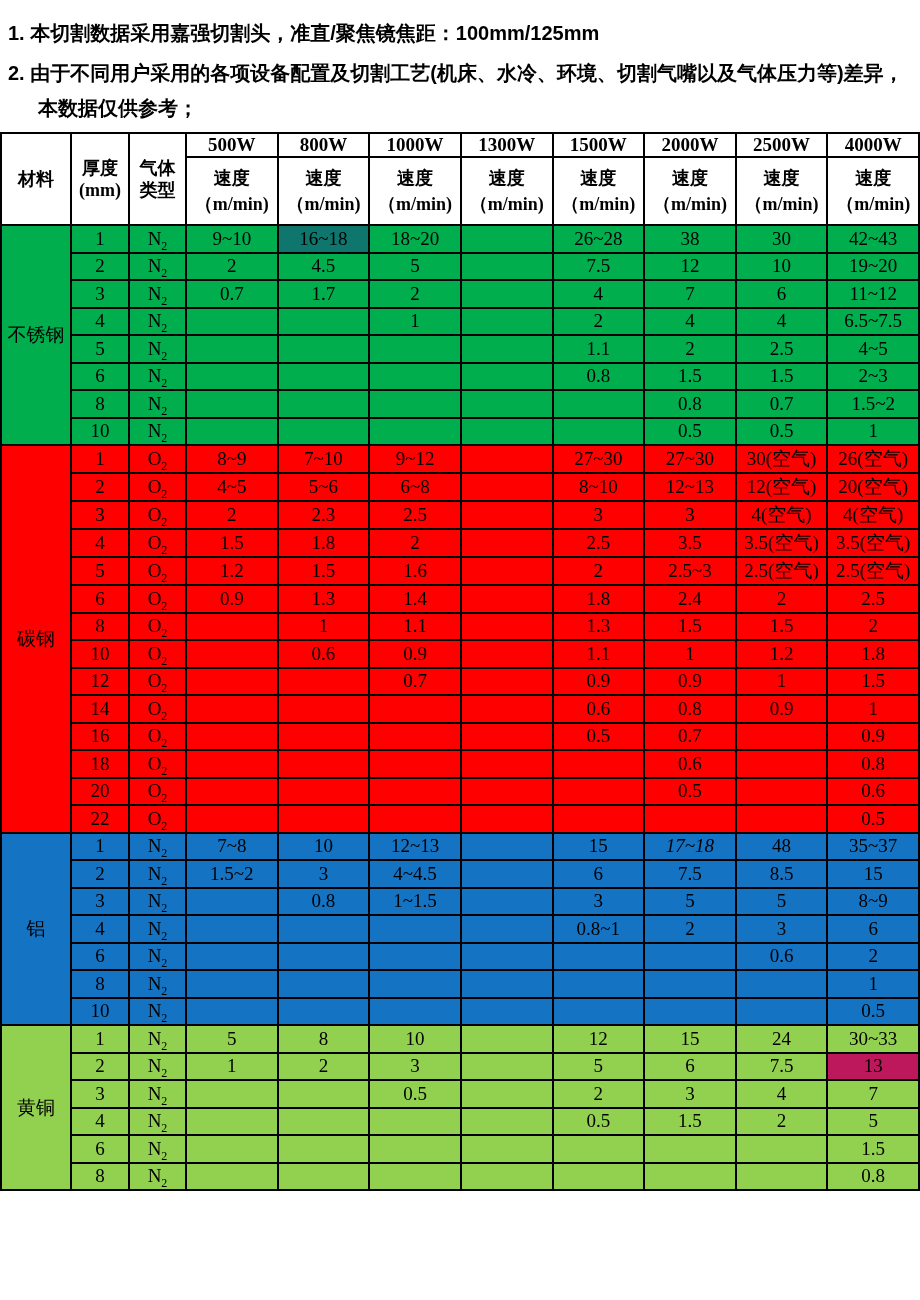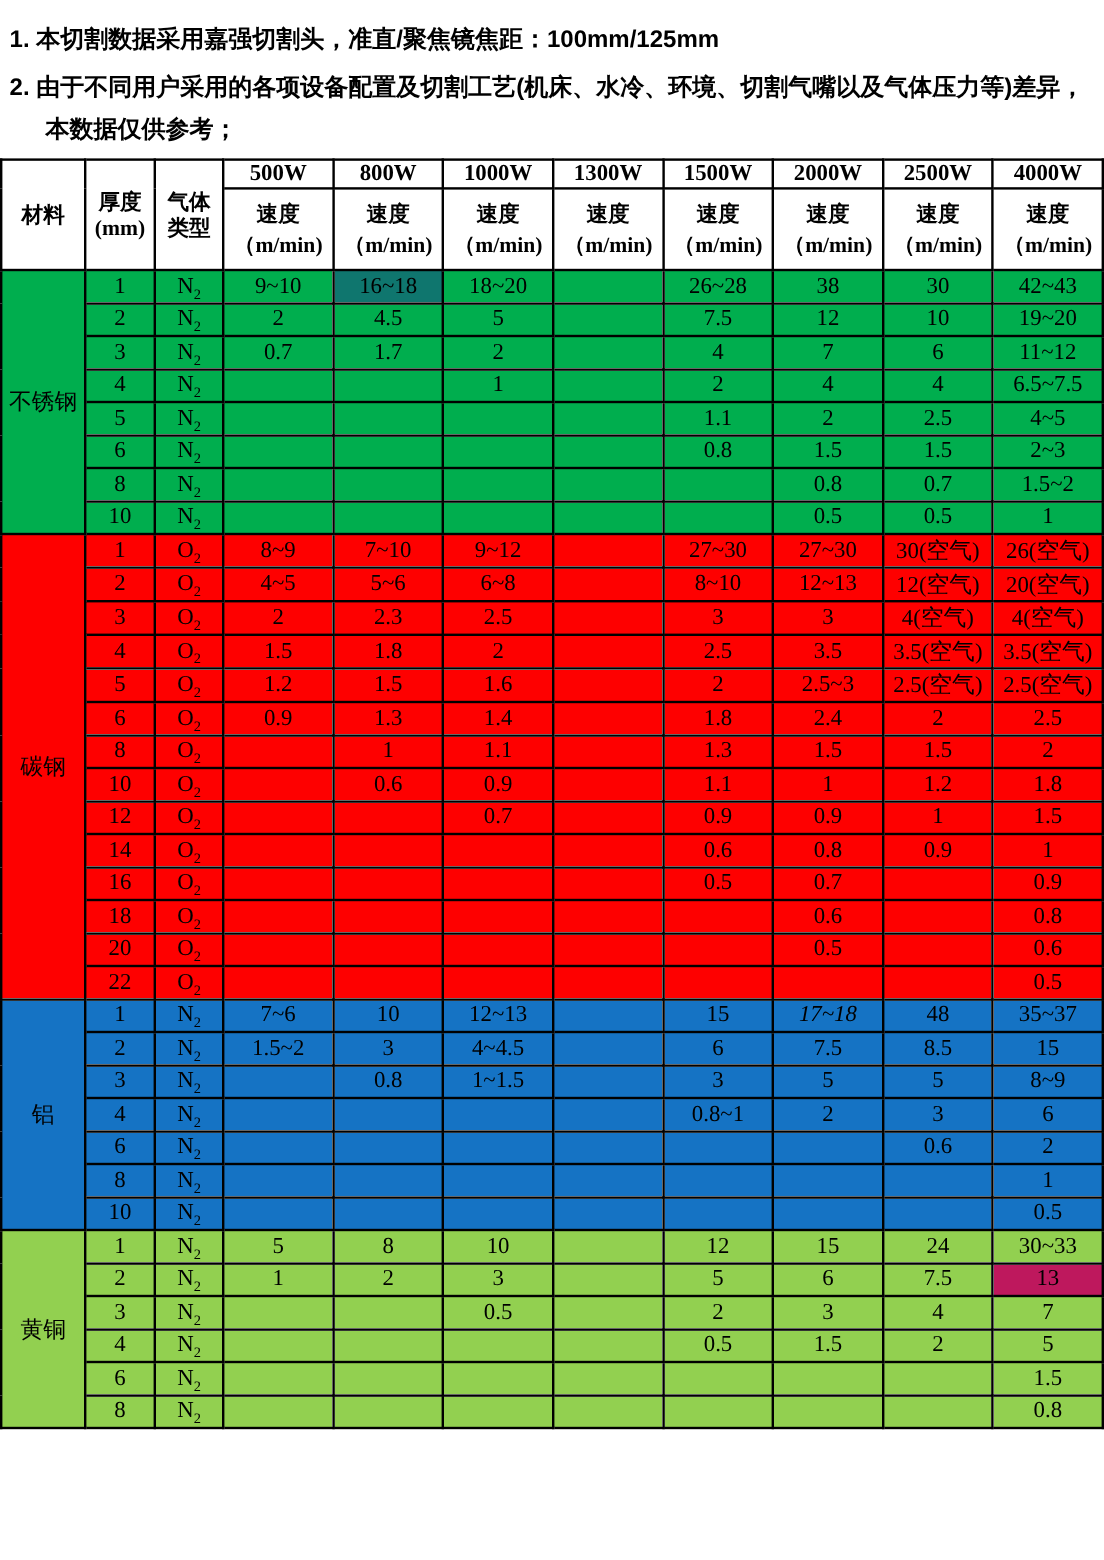--- a/index.html
+++ b/index.html
@@ -366,21 +366,21 @@
           <td style="background: rgb(254, 0, 0);"></td>
           <td style="background: rgb(254, 0, 0);"></td>
           <td style="background: rgb(254, 0, 0);"></td>
           <td style="background: rgb(254, 0, 0);"></td>
           <td style="background: rgb(254, 0, 0);">0.5</td>
         </tr>
         <tr>
           <td class="mat-cell" rowspan="7" style="background: rgb(21, 115, 196);">铝</td>
           <td style="background: rgb(21, 115, 196);">1</td>
           <td style="background: rgb(21, 115, 196);">N<sub>2</sub></td>
-          <td style="background: rgb(21, 115, 196);">7~6</td>
+          <td style="background: rgb(21, 115, 196);">7~8</td>
           <td style="background: rgb(21, 115, 196);">10</td>
           <td style="background: rgb(21, 115, 196);">12~13</td>
           <td style="background: rgb(21, 115, 196);"></td>
           <td style="background: rgb(21, 115, 196);">15</td>
           <td style="background: rgb(21, 115, 196); font-style: italic;">17~18</td>
           <td style="background: rgb(21, 115, 196);">48</td>
           <td style="background: rgb(21, 115, 196);">35~37</td>
         </tr>
         <tr>
           <td style="background: rgb(21, 115, 196);">2</td>

